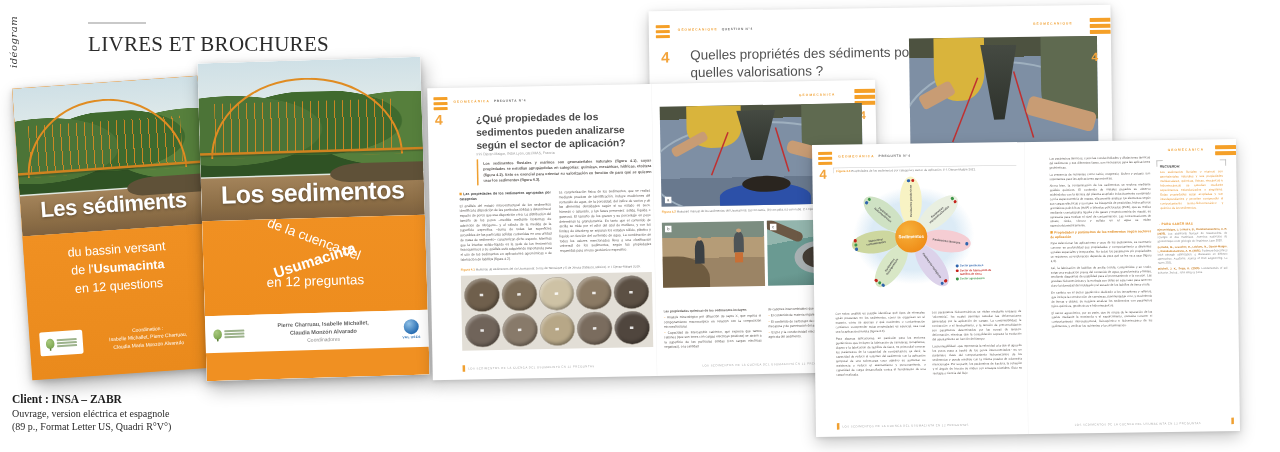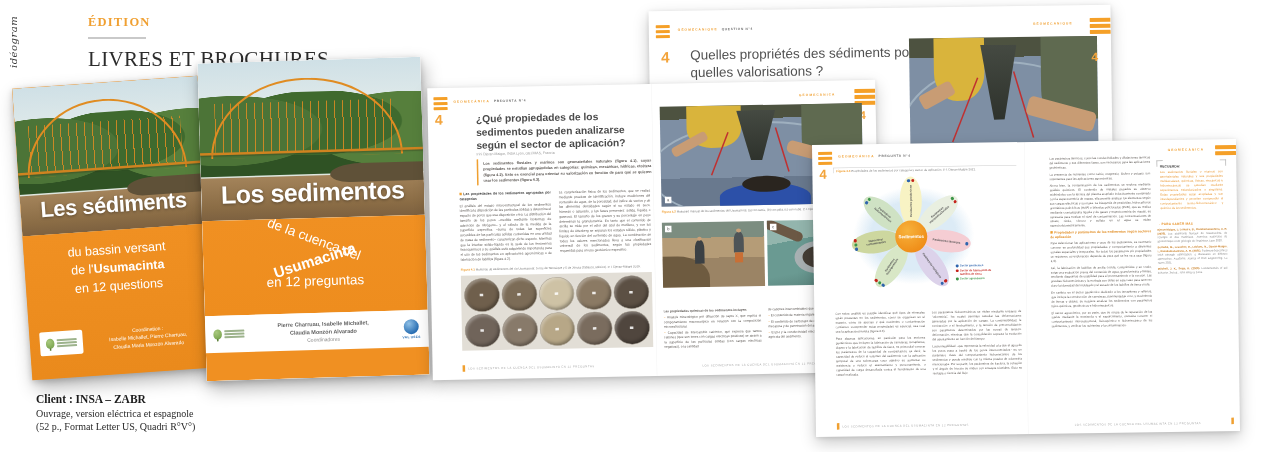--- a/index.html
+++ b/index.html
@@ -5,21 +5,21 @@
   html,body{margin:0;padding:0;background:#fff;}
   .stage{position:relative;width:1280px;height:452px;background:#fff;overflow:hidden;
          font-family:"Liberation Sans",sans-serif;}
   
   .brand{position:absolute;left:8px;top:68px;transform:rotate(-90deg);transform-origin:0 0;
          font-family:"DejaVu Serif",serif;font-style:italic;font-size:10px;color:#3a3a3a;letter-spacing:.5px;}
   .pagehdr{position:absolute;left:88px;top:15px;font-family:"Liberation Serif",serif;color:#232323;}
   .pagehdr .cat{font-weight:bold;font-size:12.5px;letter-spacing:1.2px;}
   .pagehdr .rule{width:58px;height:2px;background:#c9c9c9;margin:7px 0 8px;}
   .pagehdr .ttl{font-size:21px;letter-spacing:.3px;color:#2c2c2c;}
-  .client{position:absolute;left:36px;top:392px;font-family:"Liberation Serif",serif;color:#1d1d1d;line-height:1.3;}
+  .client{position:absolute;left:12px;top:392px;font-family:"Liberation Serif",serif;color:#1d1d1d;line-height:1.3;}
   .client .c1{font-weight:bold;font-size:11.5px;}
   .client .c2,.client .c3{font-size:10px;color:#2a2a2a;}
 
   
   .sheet{position:absolute;background:#fff;overflow:hidden;}
   .in{position:absolute;left:0;top:0;transform:scale(.5);transform-origin:0 0;overflow:hidden;}
   .shadow-deep{box-shadow:3px 8px 18px rgba(0,0,0,.30),0 2px 6px rgba(0,0,0,.18);}
   .shadow-soft{box-shadow:0 6px 16px rgba(0,0,0,.22),0 1px 4px rgba(0,0,0,.12);}
 
   
@@ -218,28 +218,27 @@
   .ref{font-size:5.4px;color:#7d7d7d;line-height:1.4;margin:0 0 5px;text-align:justify;}
   .ref b{color:#c77b1f;}
 </style>
 </head>
 <body>
 
 <div class="stage">
 
   <div class="brand">idéogram</div>
   <div class="pagehdr">
-    <div class="cat">ÉDITION</div>
     <div class="rule"></div>
     <div class="ttl">LIVRES ET BROCHURES</div>
   </div>
   <div class="client">
     <div class="c1">Client : INSA – ZABR</div>
     <div class="c2">Ouvrage, version eléctrica et espagnole</div>
-    <div class="c3">(52 p., Format Letter US, Quadri R°V°)</div>
+    <div class="c3">(89 p., Format Letter US, Quadri R°V°)</div>
   </div>
 
   <div class="sheet shadow-soft spread-fr">
     <div class="in in-sfr">
       <div class="mk" style="left:14px;top:28px">
           <i></i>
           <i></i>
           <i></i>
         </div>
       <div class="hrow" style="left:58px;top:34px">

